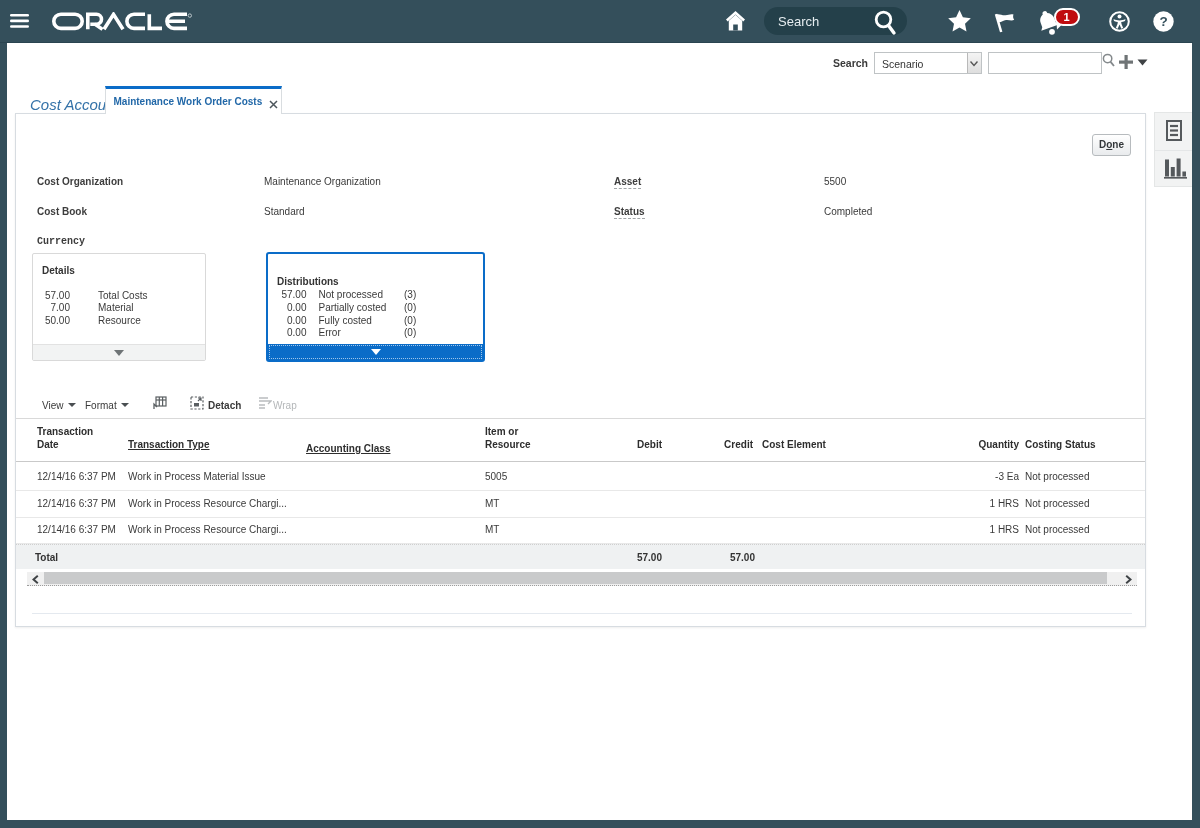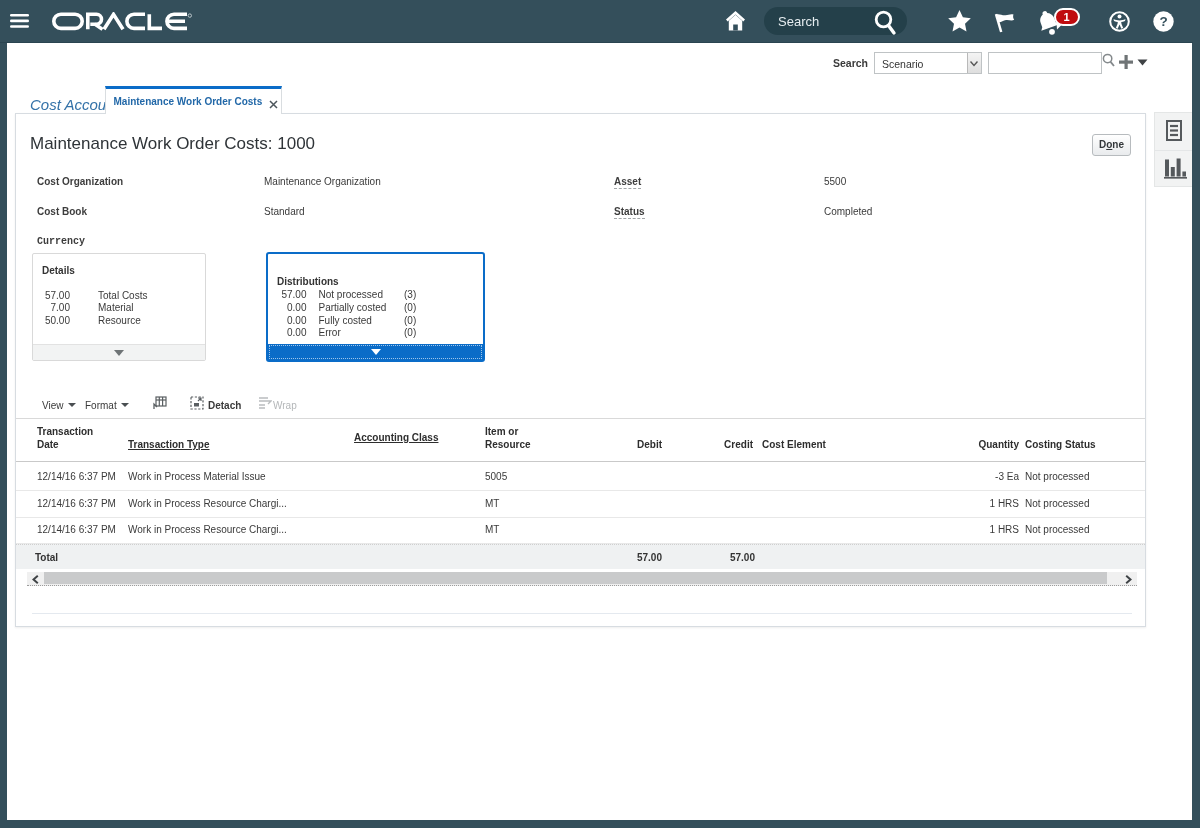--- a/index.html
+++ b/index.html
@@ -153,21 +153,20 @@
 
 <div id="tabCA">Cost Accounting</div>
 <div id="tabActive">
     <span class="t">Maintenance Work Order Costs</span>
   <svg class="abs" style="left:163px; top:11px;" width="9" height="9" viewBox="0 0 9 9">
       <path d="M1 1 L8 8 M8 1 L1 8" stroke="#4d565c" stroke-width="1.5"></path>
     </svg>
 </div>
 
 <div id="panel">
-  <div id="title">Maintenance Work Order Costs: 1000</div>
   <div id="done">D<u>o</u>ne</div>
 
   <div class="lbl" style="left:21px; top:62px;">Cost Organization</div>
   <div class="val" style="left:248px; top:62px;">Maintenance Organization</div>
   <div class="lbl" style="left:598px; top:62px;"><span class="lblu">Asset</span></div>
   <div class="val" style="left:808px; top:62px;">5500</div>
 
   <div class="lbl" style="left:21px; top:92px;">Cost Book</div>
   <div class="val" style="left:248px; top:92px;">Standard</div>
   <div class="lbl" style="left:598px; top:92px;"><span class="lblu">Status</span></div>
@@ -226,21 +225,21 @@
     <span class="tbi" style="left:192px; top:9px; font-weight:bold;">Detach</span>
     <svg class="tbi" style="left:242px; top:5px;" width="14" height="14" viewBox="0 0 14 14">
       <path d="M1 2 H10 M1 5 H13 L10 8 M13 5 V5" fill="none" stroke="#b9bcbe" stroke-width="1.4"></path>
       <path d="M1 9 H7 M1 12 H7" stroke="#b9bcbe" stroke-width="1.4"></path>
     </svg>
     <span class="tbi" style="left:257px; top:9px; color:#b4b7b9;">Wrap</span>
   </div>
 
   <div class="th" style="left:21px; top:311px;">Transaction<br>Date</div>
   <div class="th" style="left:112px; top:324px;"><span style="text-decoration:underline;">Transaction Type</span></div>
-  <div class="th" style="left:290px; top:317px;margin-left:48px;"><span style="text-decoration:underline;">Accounting Class</span></div>
+  <div class="th" style="left:290px; top:328px;"><span style="text-decoration:underline;">Accounting Class</span></div>
   <div class="th" style="left:469px; top:311px;">Item or<br>Resource</div>
   <div class="th" style="left:576px; top:324px; width:70px; text-align:right;">Debit</div>
   <div class="th" style="left:667px; top:324px; width:70px; text-align:right;">Credit</div>
   <div class="th" style="left:746px; top:324px;">Cost Element</div>
   <div class="th" style="left:933px; top:324px; width:70px; text-align:right;">Quantity</div>
   <div class="th" style="left:1009px; top:324px;">Costing Status</div>
   <div id="thline"></div>
 
   <div class="td" style="left:21px; top:357px;">12/14/16 6:37 PM</div>
   <div class="td" style="left:112px; top:357px;">Work in Process Material Issue</div>

